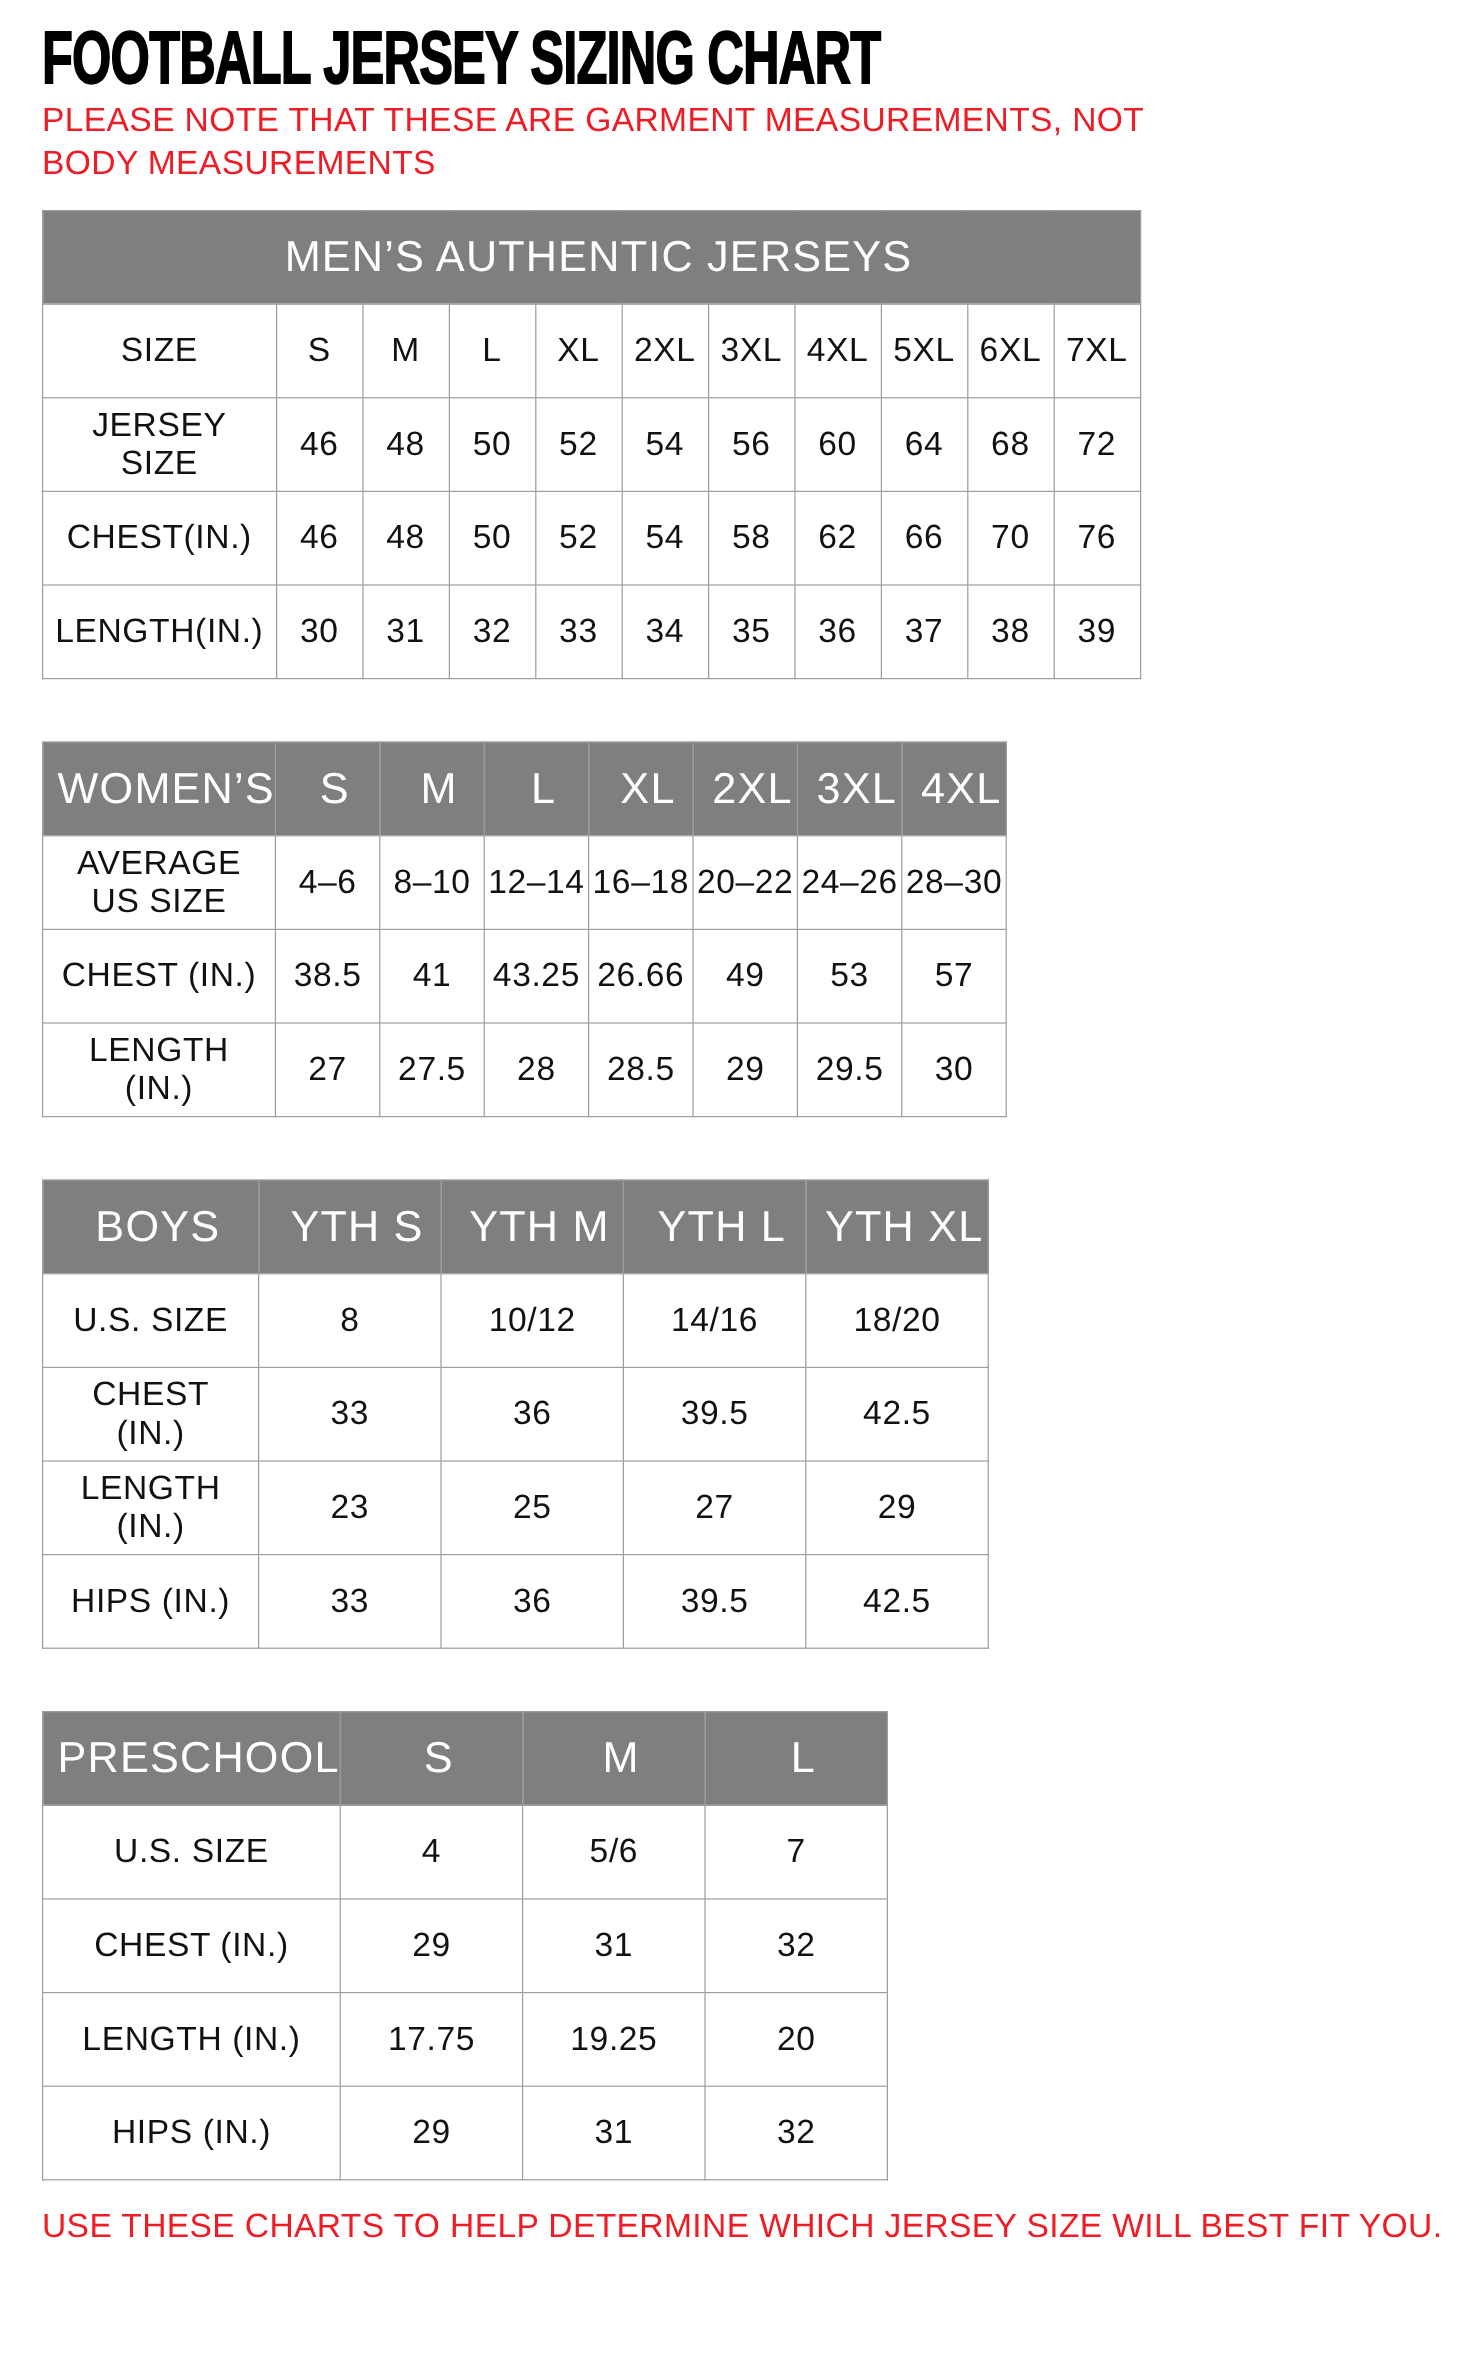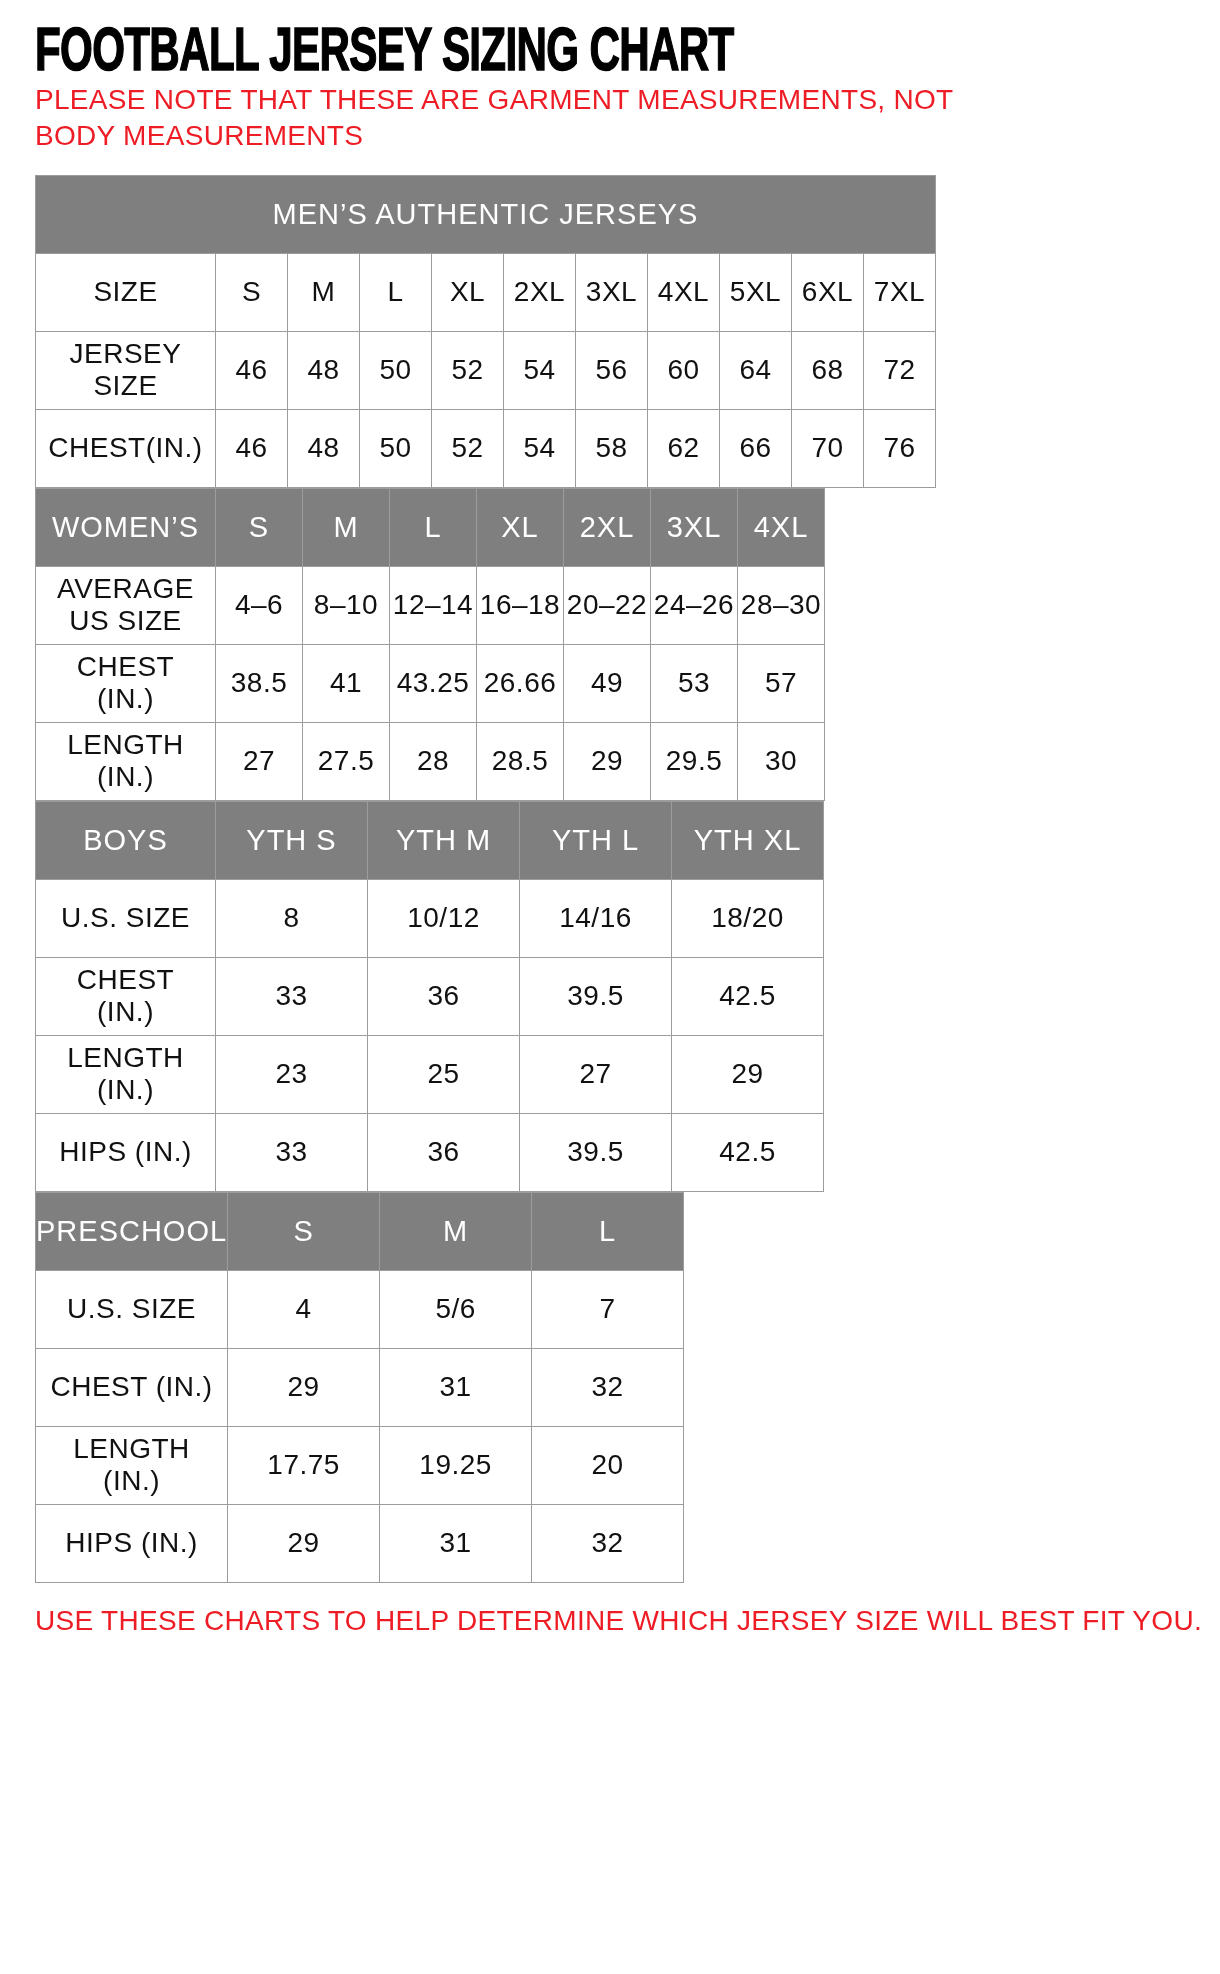--- a/index.html
+++ b/index.html
@@ -30,38 +30,40 @@
     max-width:930px;
     font-size:28px;
     line-height:1.3;
     letter-spacing:0.3px;
     color:var(--accent-red, #ee1c25);
   }
 
   table.tbl {
     border-collapse:collapse;
     table-layout:fixed;
+    margin-top:52px;
   }
   table.tbl.first { margin-top:20px; }
 
   .tbl td {
     border:1px solid var(--border-gray, #9c9c9c);
     height:78px;
     text-align:center;
     vertical-align:middle;
     font-size:28px;
     letter-spacing:0.5px;
     color:var(--text-black, #111111);
   }
   .tbl td.lbl { padding:0 10px; }
   .tbl td.hdr {
     background:var(--header-gray, #7f7f7f);
     color:var(--header-text, #ffffff);
-    font-size:29px;
+    font-size:36px;
     letter-spacing:1px;
+    padding-left:12px;
   }
 
   .c-lbl   { width:180px; }
   .c-mens  { width:72px;  }
   .c-wom   { width:87px;  }
   .c-youth { width:152px; }
 
   .footer {
     margin-top:22px;
     font-size:28px;
@@ -119,20 +121,33 @@
         <td>48</td>
         <td>50</td>
         <td>52</td>
         <td>54</td>
         <td>58</td>
         <td>62</td>
         <td>66</td>
         <td>70</td>
         <td>76</td>
       </tr>
+      <tr>
+        <td class="lbl">LENGTH(IN.)</td>
+        <td>30</td>
+        <td>31</td>
+        <td>32</td>
+        <td>33</td>
+        <td>34</td>
+        <td>35</td>
+        <td>36</td>
+        <td>37</td>
+        <td>38</td>
+        <td>39</td>
+      </tr>
     </tbody>
   </table>
 
   <table class="tbl">
     <colgroup>
         <col class="c-lbl">
         <col span="7" class="c-wom">
       </colgroup>
     <tbody>
       <tr>

